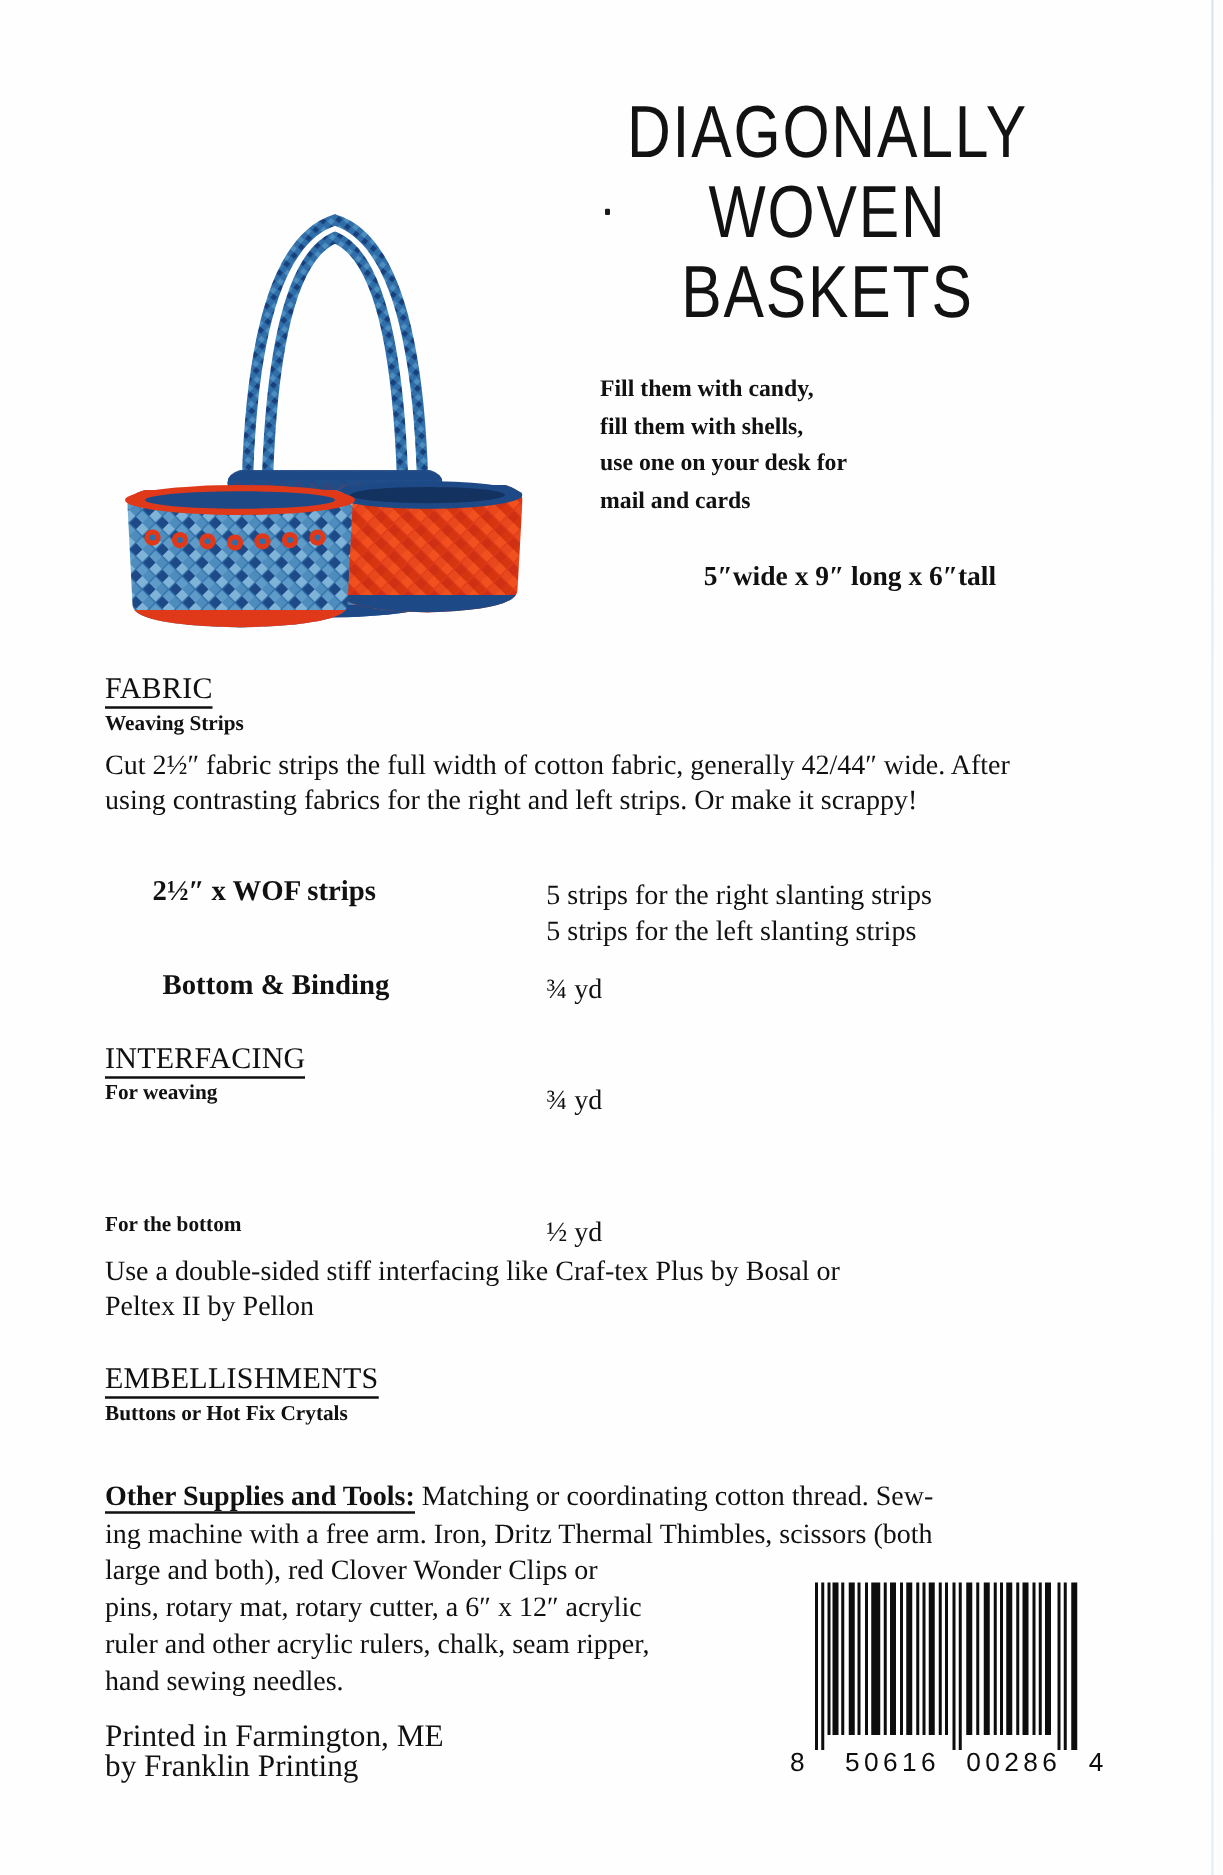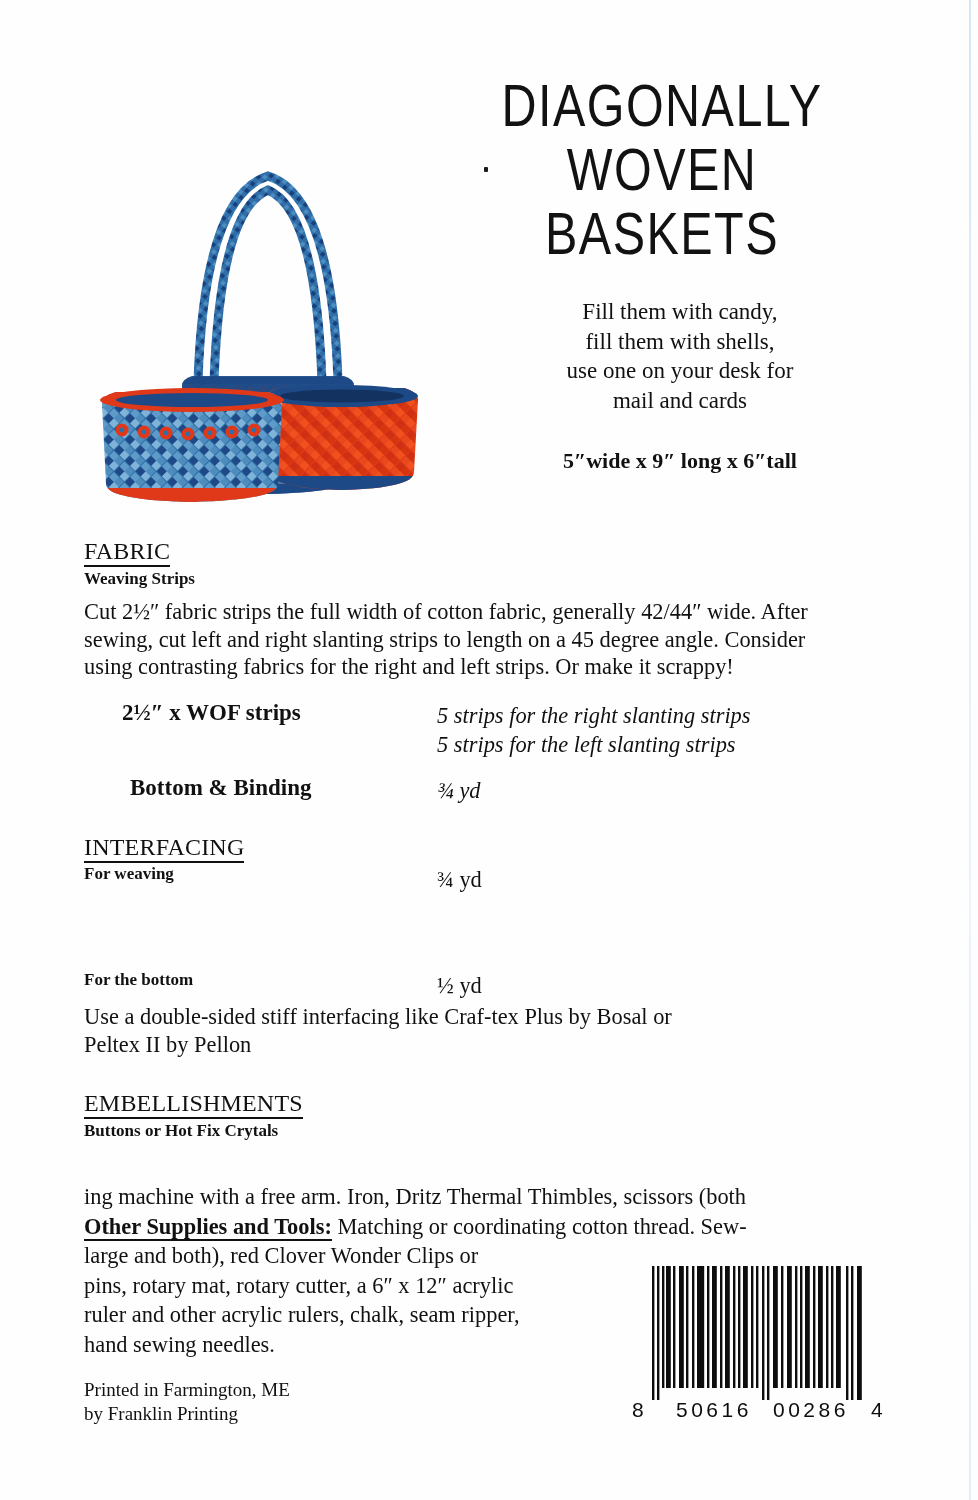--- a/index.html
+++ b/index.html
@@ -60,24 +60,24 @@
   }
   .title-line.l1 { font-size: 50px; }
   .title-line.l2 { font-size: 50px; }
   .title-line.l3 { font-size: 50px; }
 
   
   .tagline {
     position: absolute;
     left: 480px; top: 297px;
     width: 400px;
-    text-align: center;
-    font-size: 23px;
+    text-align: left;
+    font-size: 19px;
     line-height: 29.5px;
-    font-weight: 400;
+    font-weight: 700;
     font-family: "Liberation Serif", serif;
   }
   .tagline .ln { display: block; white-space: nowrap; }
   .dims {
     position: absolute;
     left: 480px; top: 448px;
     width: 400px;
     text-align: center;
     font-size: 22px;
     font-weight: 700;
@@ -130,41 +130,41 @@
     font-family: "Liberation Serif", serif;
     white-space: nowrap;
   }
   .spec-val {
     position: absolute;
     font-size: 22.4px;
     line-height: 29px;
     font-family: "Liberation Serif", serif;
     white-space: nowrap;
   }
-  .spec-val .ln { display: block; white-space: nowrap; font-style: italic; }
+  .spec-val .ln { display: block; white-space: nowrap; }
 
   .supplies {
     position: absolute;
     left: 84px; top: 1182px;
     width: 830px;
     font-size: 22.4px;
     line-height: 29.5px;
     font-family: "Liberation Serif", serif;
   }
   .supplies .ln { display: block; white-space: nowrap; }
   .supplies .bold-u {
     font-weight: 700;
     border-bottom: 2.3px solid #111;
     padding-bottom: 0px;
   }
 
   .footer {
     position: absolute;
     left: 84px; top: 1378px;
-    font-size: 19px;
+    font-size: 25px;
     line-height: 24px;
     font-family: "Liberation Serif", serif;
   }
   .footer .ln { display: block; white-space: nowrap; }
 
   
   .barcode-wrap {
     position: absolute;
     left: 628px; top: 1262px;
     width: 258px; height: 160px;
@@ -292,21 +292,20 @@
     <span class="ln">mail and cards</span>
   </div>
   <div class="dims">5″wide x 9″ long x 6″tall</div>
 
   <div class="sec-head" style="top:538px">
     <span class="u">FABRIC</span>
   </div>
   <div class="sub-it" style="top:569px">Weaving Strips</div>
   <div class="para" style="top:598px">
     <span class="ln">Cut 2½″ fabric strips the full width of cotton fabric, generally 42/44″ wide.  After</span>
-    <span class="ln">sewing, cut left and right slanting strips to length on a 45 degree angle.  Consider</span>
     <span class="ln">using contrasting fabrics for the right and left strips.  Or make it scrappy!</span>
   </div>
 
   <div class="spec-label" style="left:122px; top:700px">2½″ x WOF strips</div>
   <div class="spec-val" style="left:437px; top:701px">
     <span class="ln">5 strips for the right slanting strips</span>
     <span class="ln">5 strips for the left slanting strips</span>
   </div>
 
   <div class="spec-label" style="left:130px; top:775px">Bottom &amp; Binding</div>
@@ -327,22 +326,22 @@
     <span class="ln">Use a double-sided stiff interfacing like Craf-tex Plus by Bosal or</span>
     <span class="ln">Peltex II by Pellon</span>
   </div>
 
   <div class="sec-head" style="top:1090px">
     <span class="u">EMBELLISHMENTS</span>
   </div>
   <div class="sub-it" style="top:1121px">Buttons or  Hot Fix Crytals</div>
 
   <div class="supplies">
+    <span class="ln"><span class="bold-u">Other Supplies and Tools:</span><span> Matching or coordinating cotton thread. Sew-</span></span>
     <span class="ln">ing machine with a free arm. Iron, Dritz Thermal Thimbles, scissors (both</span>
-    <span class="ln"><span class="bold-u">Other Supplies and Tools:</span><span> Matching or coordinating cotton thread. Sew-</span></span>
     <span class="ln">large and both), red Clover Wonder Clips or</span>
     <span class="ln">pins, rotary mat, rotary cutter,  a 6″ x 12″ acrylic</span>
     <span class="ln">ruler and other acrylic rulers, chalk, seam ripper,</span>
     <span class="ln">hand sewing needles.</span>
   </div>
 
   <div class="footer">
     <span class="ln">Printed in Farmington, ME</span>
     <span class="ln">by Franklin Printing</span>
   </div>

